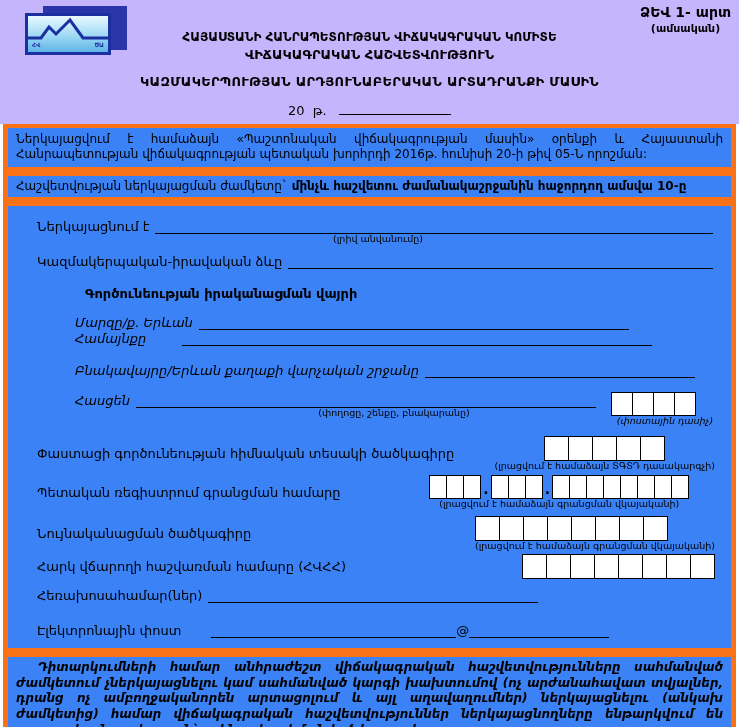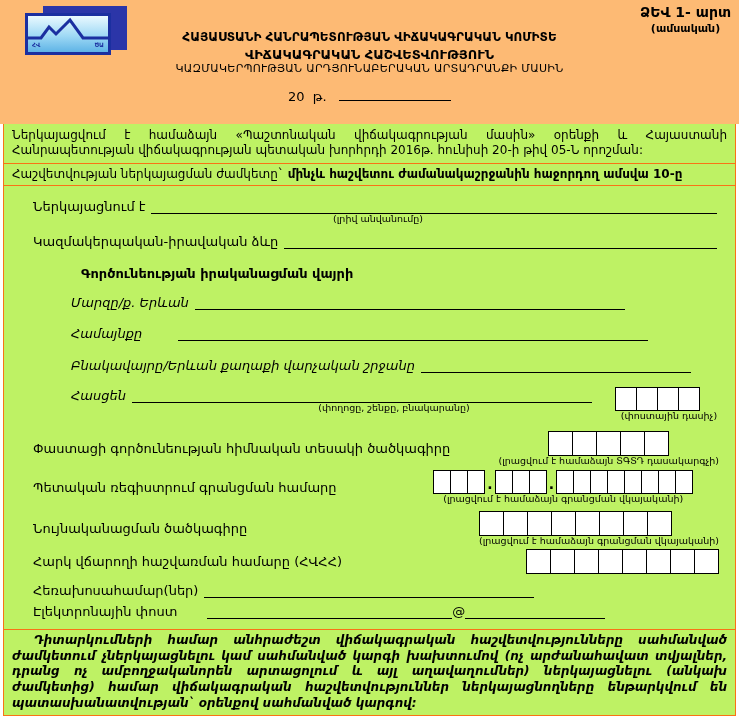--- a/index.html
+++ b/index.html
@@ -1,37 +1,37 @@
 <!DOCTYPE html>
 <html><head>
 <meta charset="utf-8">
 <style>
   html,body{margin:0;padding:0;background:#fff;color:#000;
     font-family:"DejaVu Sans","Liberation Sans",sans-serif;}
   .page{width:739px;height:727px;position:relative;box-sizing:border-box;overflow:hidden;}
   
-  .header{position:relative;height:124px;background:#fdba74;}
+  .header{position:relative;height:124px;background:#c4b5fd;}
   .logo{position:absolute;left:25px;top:6px;width:112px;height:52px;}
   .logo-back{position:absolute;left:18px;top:0;width:84px;height:44px;background:#2b35a8;}
   .logo-front{position:absolute;left:0;top:7px;width:86px;height:42px;box-sizing:border-box;
     border:3px solid #1b2fa0;background:linear-gradient(180deg,#eaf9ff 0%,#9fd9f5 55%,#5fb4e6 100%);}
   .logo-front svg{display:block;width:100%;height:30px;}
   .logo-letters{display:flex;justify-content:space-between;padding:0 4px;font-size:6px;
     color:#1b2fa0;font-weight:bold;line-height:6px;margin-top:-4px;}
   .form-code{position:absolute;right:8px;top:4px;text-align:center;line-height:1.25;}
   .form-code .l1{font-weight:bold;font-size:14px;}
   .form-code .l2{font-weight:bold;font-size:11px;}
   .head-center{text-align:center;}
   .org{font-weight:bold;font-size:12px;padding-top:30px;}
   .doctype{font-weight:bold;font-size:13px;margin-top:3px;}
-  .title{font-weight:normal;font-size:11px;margin-top:0;letter-spacing:.3px;}
+  .title{font-weight:bold;font-size:13px;margin-top:12px;letter-spacing:.3px;}
   .yearline{margin-top:11px;font-size:13px;}
   .u{display:inline-block;border-bottom:1px solid #000;height:14px;vertical-align:baseline;}
   
-  .section{border:1px solid #f97316;background:#bef264;margin:0 3px;margin-top:-1px;box-sizing:border-box;}
+  .section{border:5px solid #f97316;background:#3b82f6;margin:0 3px;margin-top:-1px;box-sizing:border-box;}
   .basis{padding:4px 8px 5px 8px;font-size:12px;line-height:1.25;text-align:justify;}
   .deadline{padding:3px 8px 4px 8px;font-size:12px;}
   .deadline b{font-weight:bold;}
   
   .main{padding:6px 12px 10px 29px;}
   .row{display:flex;align-items:flex-end;font-size:13px;}
   .row .lbl{white-space:nowrap;}
   .grow{flex:1;border-bottom:1px solid #000;height:15px;margin:0 6px;}
   .hint{font-size:9.5px;line-height:1.1;}
   .hint-center{text-align:center;}
@@ -110,39 +110,39 @@
       <span class="grow"></span>
     </div>
 
     <div class="bold-hdr" style="margin-top:17px;">Գործունեության իրականացման վայրի</div>
 
     <div class="row indent" style="margin-top:13px;">
       <span class="lbl it">Մարզը/ք. Երևան</span>
       <span class="grow" style="max-width:430px;"></span>
     </div>
 
-    <div class="row indent" style="margin-top:15px;gap:36px;">
+    <div class="row indent" style="gap:36px;">
       <span class="lbl it">Համայնքը</span>
       <span class="grow" style="max-width:470px;margin-left:0;"></span>
     </div>
 
     <div class="row indent" style="margin-top:16px;">
       <span class="lbl it">Բնակավայրը/Երևան քաղաքի վարչական շրջանը</span>
       <span class="grow" style="max-width:270px;"></span>
     </div>
 
     <div style="display:flex;margin-top:14px;justify-content:space-between;">
       <div style="flex:1;">
         <div class="row">
           <span class="lbl it indent">Հասցեն</span>
           <span class="grow" style="max-width:460px;"></span>
         </div>
         <div class="hint" style="text-align:center;padding-left:140px;">(փողոցը, շենքը, բնակարանը)</div>
       </div>
-      <div class="boxcol" style="width:108px;">
+      <div class="boxcol" style="width:108px;font-style:italic;">
         <div class="cells cells-postal">
             <span class="cell"></span>
             <span class="cell"></span>
             <span class="cell"></span>
             <span class="cell"></span>
           </div>
         <div class="hint">(փոստային դասիչ)</div>
       </div>
     </div>
 
@@ -222,21 +222,21 @@
             <span class="cell"></span>
           </div>
       </div>
     </div>
 
     <div class="row" style="margin-top:8px;">
       <span class="lbl">Հեռախոսահամար(ներ)</span>
       <span class="grow" style="max-width:330px;"></span>
     </div>
 
-    <div class="row" style="margin-top:6px;">
+    <div class="row" style="margin-top:20px;">
       <span class="lbl">Էլեկտրոնային փոստ</span>
       <span class="u" style="width:245px;margin-left:30px;"></span>
       <span>@</span>
       <span class="u" style="width:140px;"></span>
     </div>
   </div>
 
 
   <div class="section liability">
     <span class="ind"></span><span>Դիտարկումների համար անհրաժեշտ վիճակագրական հաշվետվությունները սահմանված ժամկետում չներկայացնելու կամ սահմանված կարգի խախտումով (ոչ արժանահավատ տվյալներ, դրանց ոչ ամբողջականորեն արտացոլում և այլ աղավաղումներ) ներկայացնելու (անկախ ժամկետից) համար վիճակագրական հաշվետվություններ ներկայացնողները ենթարկվում են պատասխանատվության` օրենքով սահմանված կարգով:</span>

